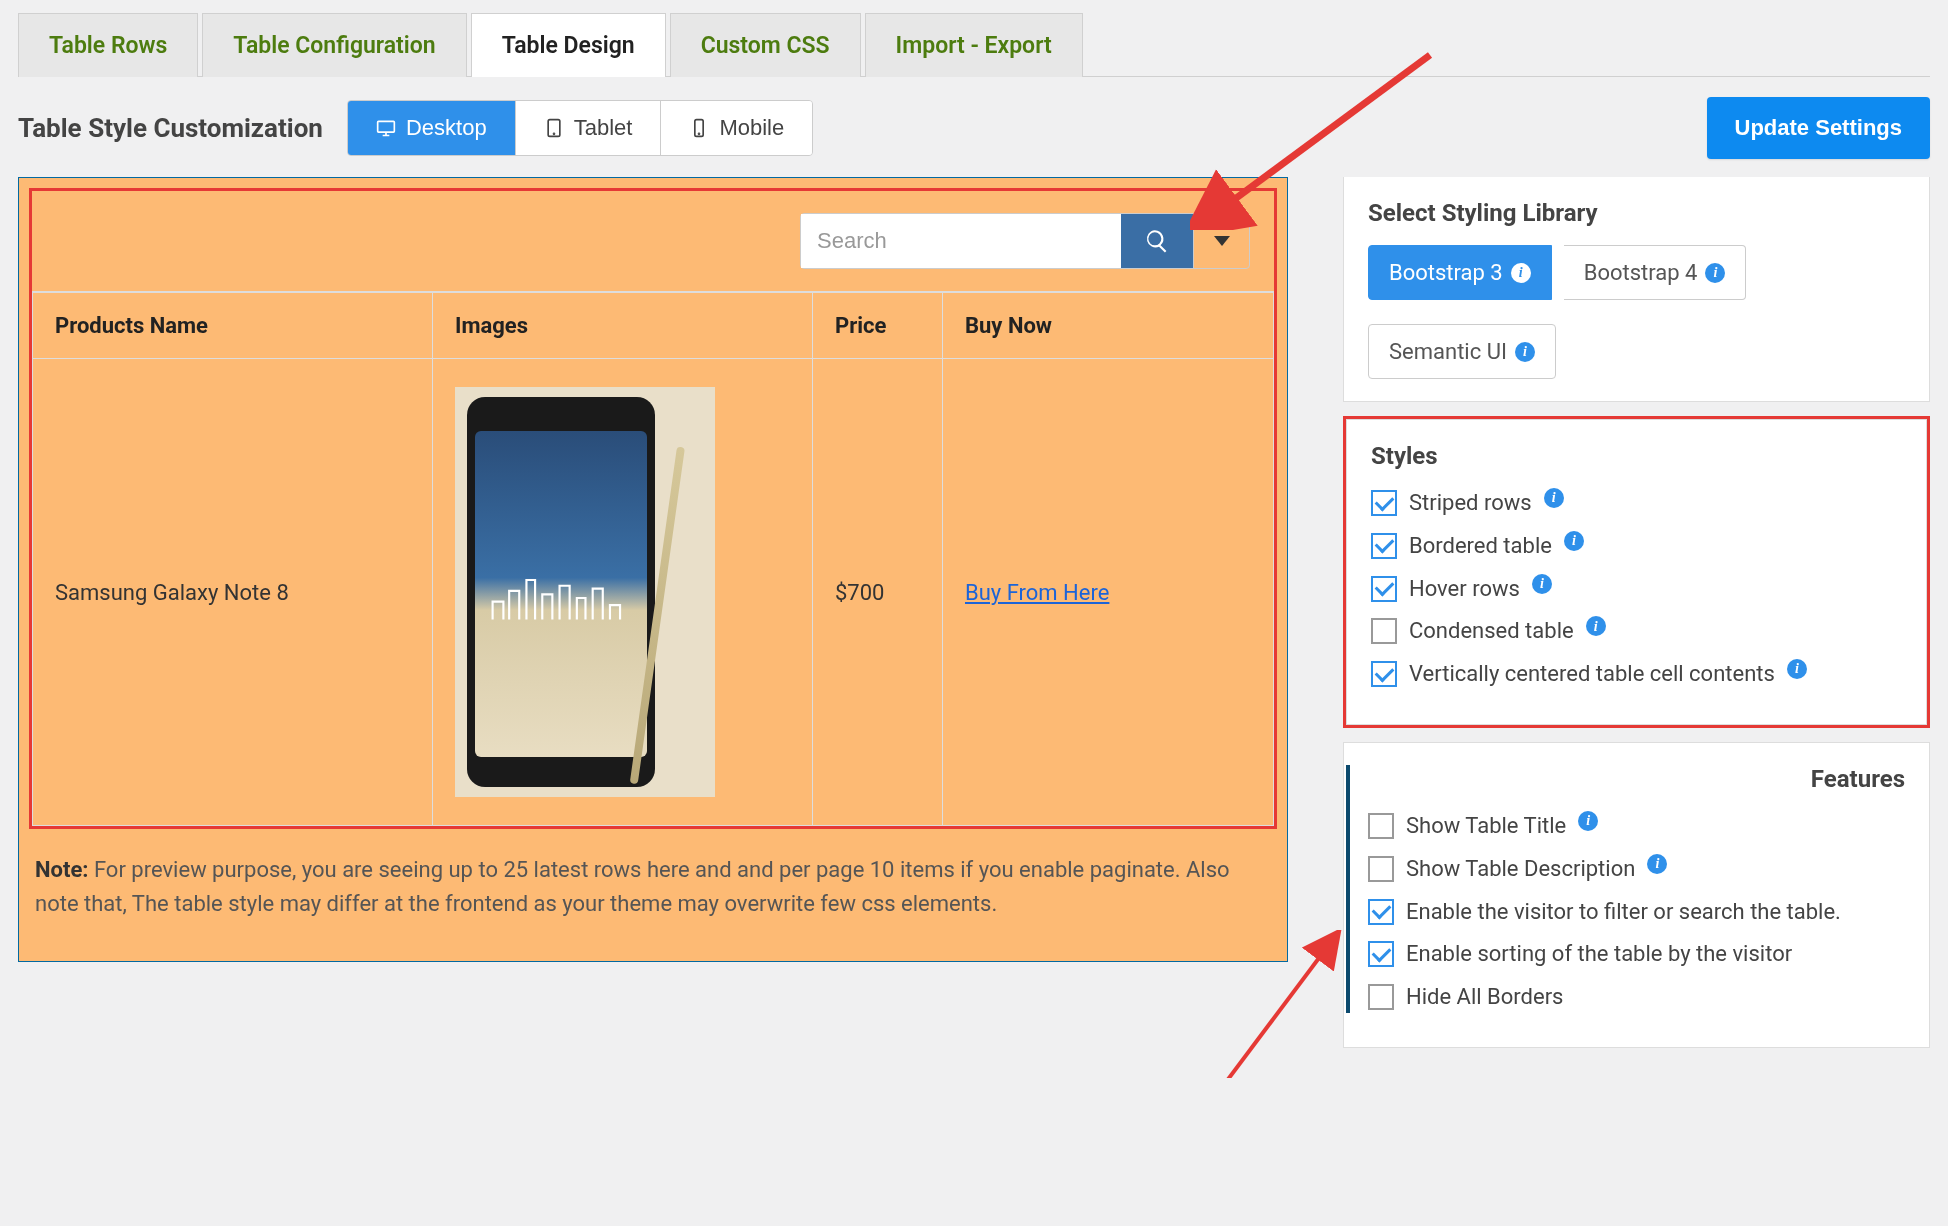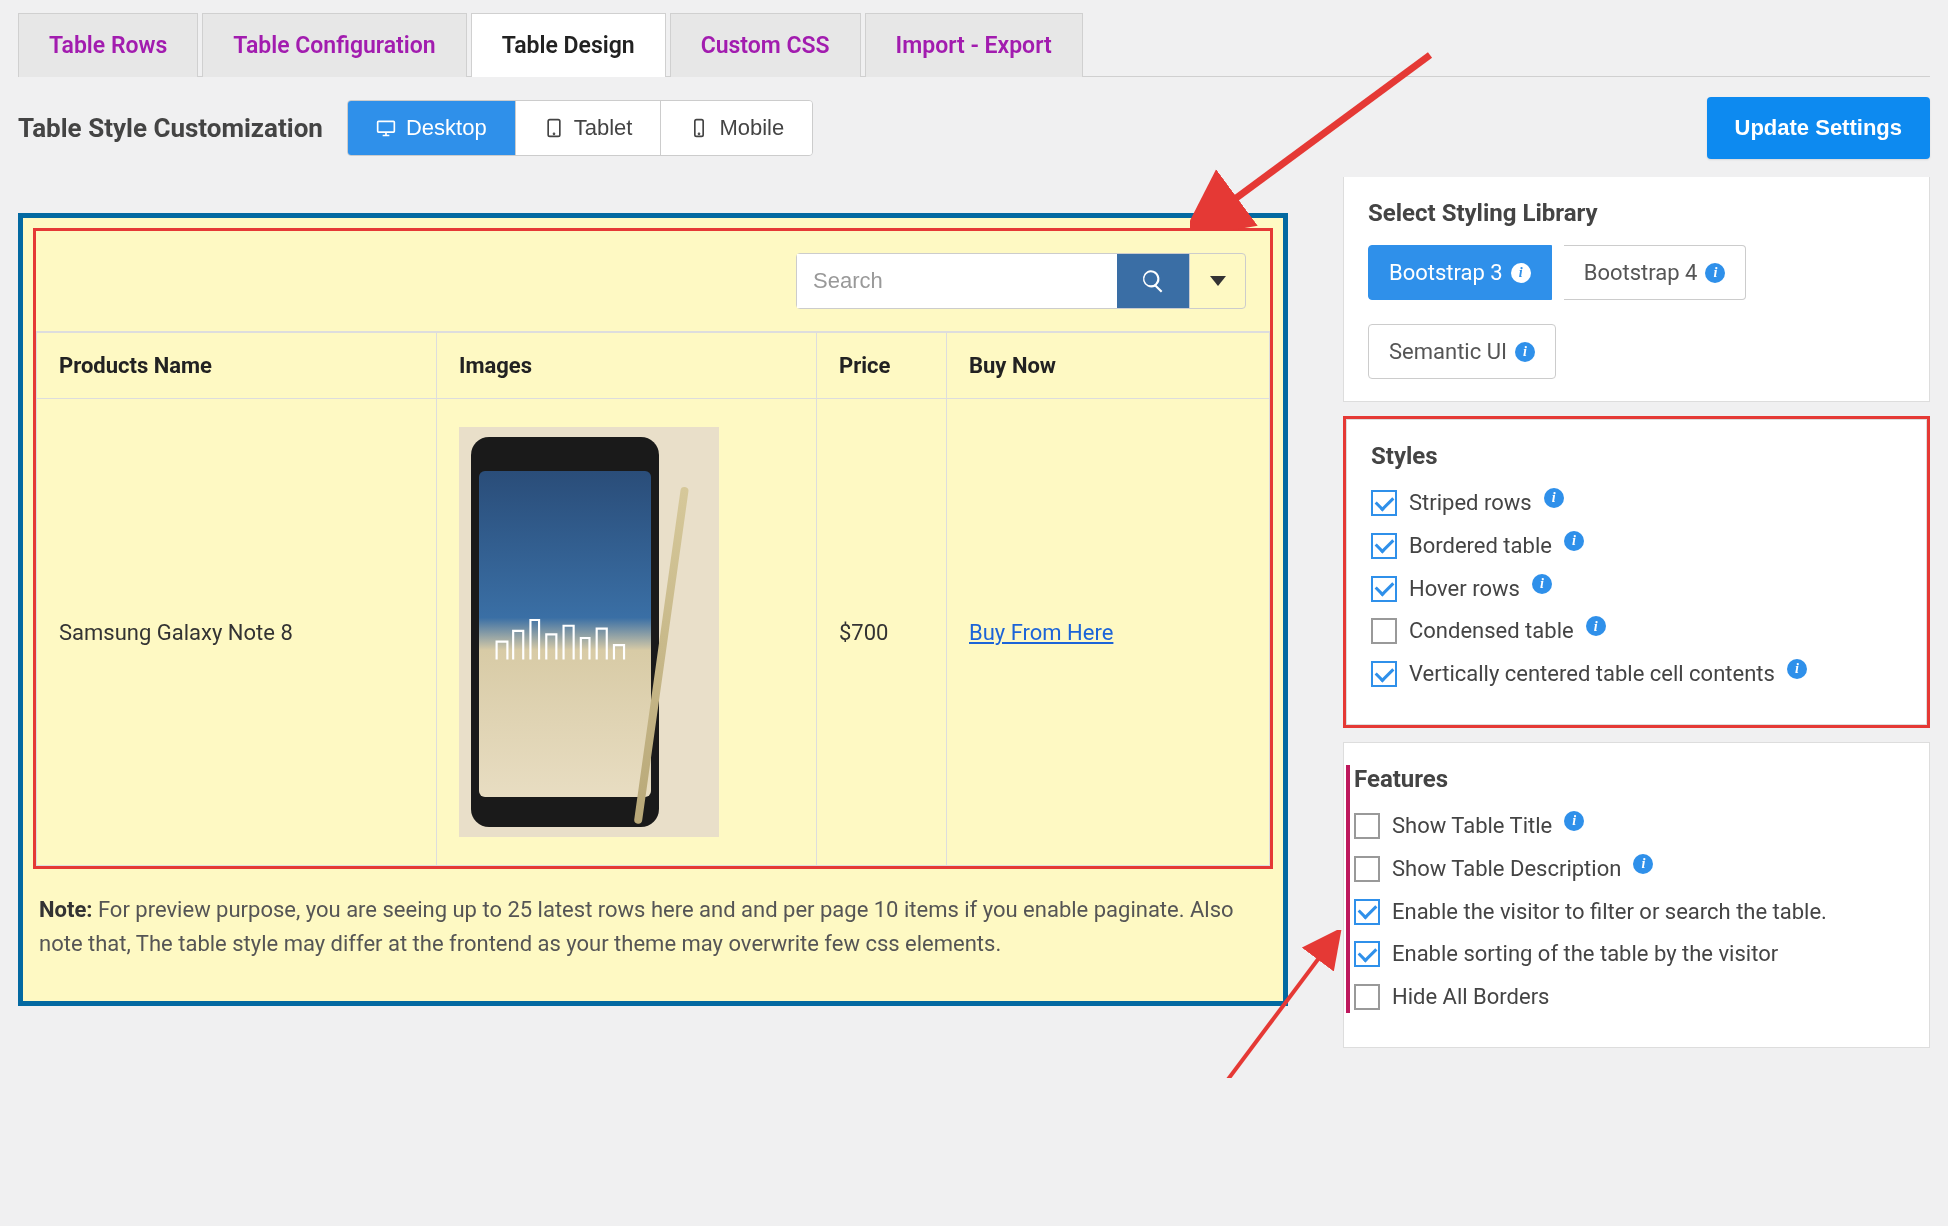--- a/index.html
+++ b/index.html
@@ -13,21 +13,21 @@
   .page { width: 1948px; padding: 12px 18px 30px 18px; }
 
   
   .tabs { display: flex; border-bottom: 1px solid #d0d0d0; margin: 0 0 20px 0; }
   .tab {
     padding: 18px 30px;
     background: #e7e7e7;
     border: 1px solid #d0d0d0;
     border-bottom: none;
     margin-right: 4px;
-    color: #a21caf;
+    color: #4d7c0f;
     font-weight: 600;
     font-size: 23px;
     cursor: pointer;
     position: relative;
     top: 1px;
   }
   .tab.active { background: #fff; color: #222; }
 
   
   .titlebar { display: flex; align-items: center; margin: 0 0 18px 0; }
@@ -46,21 +46,21 @@
     background: #0d8af0; color: #fff; border: none; border-radius: 4px;
     font-size: 22px; font-weight: 600; padding: 18px 28px; cursor: pointer;
     box-shadow: 0 1px 2px rgba(0,0,0,.1);
   }
 
   
   .layout { display: flex; gap: 55px; align-items:flex-start; }
   .left { flex: 0 0 1270px; }
   .right { flex: 1; }
 
-  .panel-white { background:#fef9c3; border:5px solid #0369a1; padding: 10px 10px 40px 10px; margin-top: 36px; }
+  .panel-white { background:#fdba74; border:1px solid #0369a1; padding: 10px 10px 40px 10px; }
 
   .highlight-red { border: 3px solid #e53935; }
 
   
   .preview-wrap { padding-bottom: 0; }
   .search-row { display:flex; justify-content:flex-end; padding: 22px 24px; border-bottom:1px solid #ddd; }
   .search-group { display:flex; border:1px solid #ccc; border-radius:4px; height:56px; }
   .search-input { border:none; padding:0 16px; font-size:22px; width:320px; color:#555; outline:none; }
   .search-input::placeholder{color:#999;}
   .search-btn { width:72px; background:#3a6ea5; display:flex; align-items:center; justify-content:center; cursor:pointer; }
@@ -105,21 +105,21 @@
   .pill.solo-line { border-radius:4px; margin-top:12px; }
   .pill.active { background:#2f90ea; color:#fff; border-color:#2f90ea; }
   .info-ic { width:20px; height:20px; border-radius:50%; background:#2f90ea; color:#fff; font-size:14px; font-weight:700; display:inline-flex; align-items:center; justify-content:center; font-style:italic; font-family:serif; }
   .pill.active .info-ic { background:#fff; color:#2f90ea; }
 
   .chk-row { display:flex; align-items:flex-start; gap:12px; margin:12px 0; font-size:22px; color:#444; line-height:1.4; }
   .chk { width:26px; height:26px; border:2px solid #2f90ea; background:#fff; flex:0 0 26px; display:flex; align-items:center; justify-content:center; margin-top:2px; cursor:pointer; }
   .chk.gray { border-color:#999; }
   .chk.checked::after { content:""; width:14px; height:8px; border-left:3px solid #2f90ea; border-bottom:3px solid #2f90ea; transform:rotate(-45deg); margin-top:-4px; }
 
-  .feature-bar { border-left:4px solid #be185d; padding-left:4px; margin-left:-22px; }
+  .feature-bar { border-left:4px solid #0c4a6e; padding-left:18px; margin-left:-22px;text-align:right; }
 
   
   .arrow1 { position:absolute; pointer-events:none; }
 </style>
 </head>
 <body>
 
 <div class="page" style="position:relative;">
 
   <div class="tabs">

